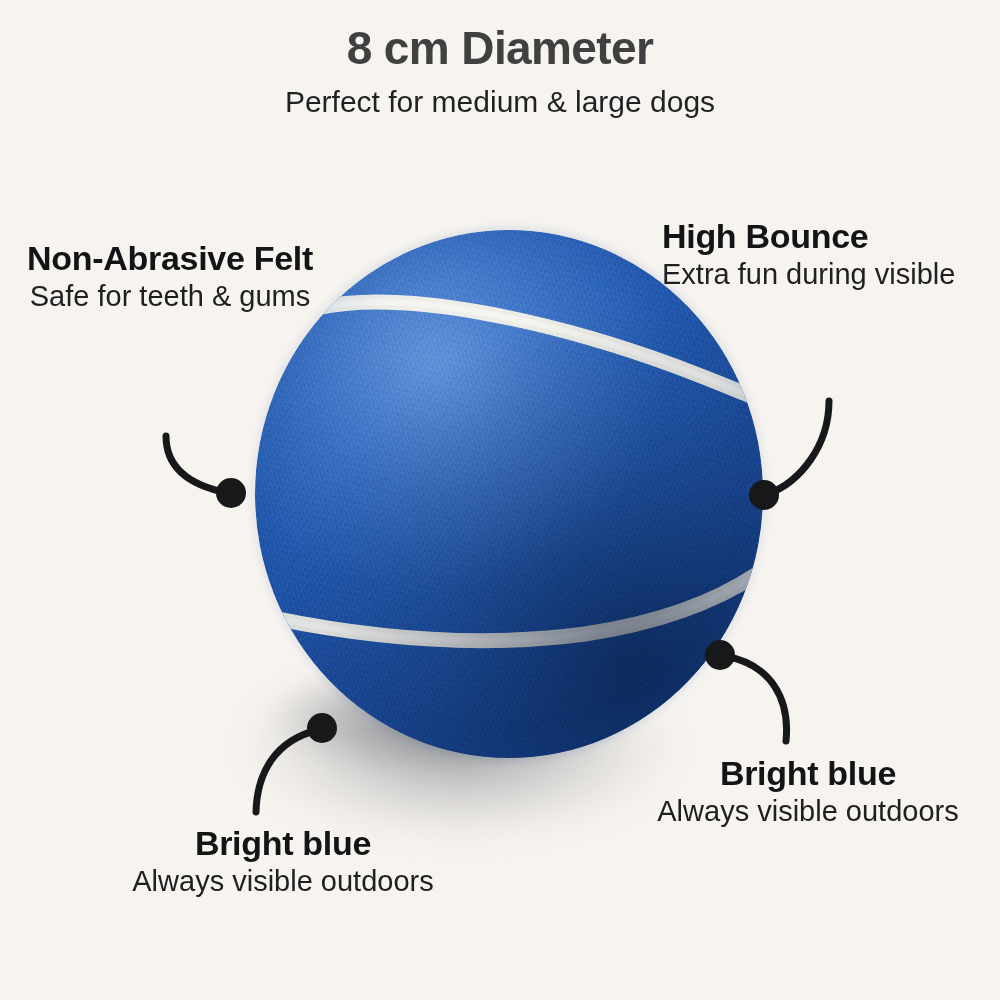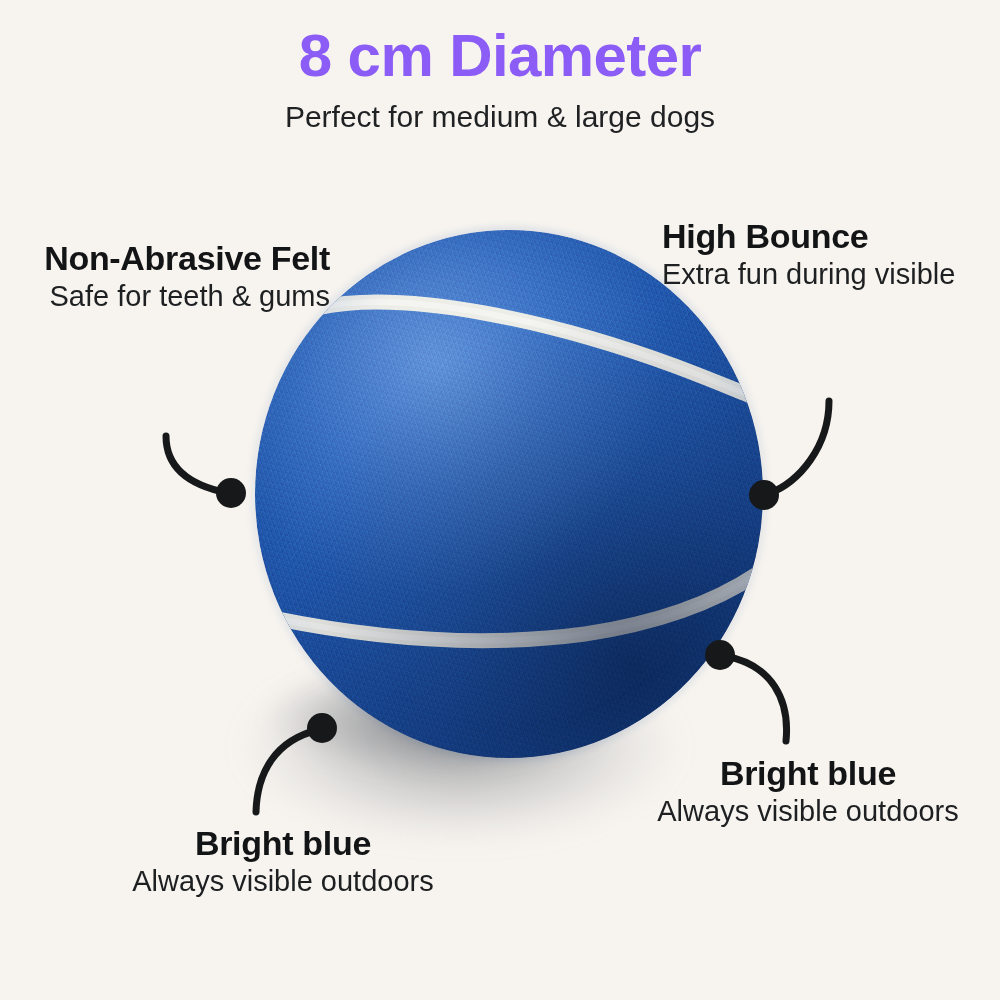--- a/index.html
+++ b/index.html
@@ -20,25 +20,25 @@
 
   
   .header {
     position: absolute;
     left: 0;
     top: 24px;
     width: 1000px;
     text-align: center;
   }
   .header-title {
-    font-size: 60px;
+    font-size: 46px;
     font-weight: 700;
     letter-spacing: -0.6px;
     line-height: 1.05;
-    color: #8b5cf6;
+    color: #404040;
   }
   .header-subtitle {
     margin-top: 13px;
     font-size: 30px;
     font-weight: 400;
     line-height: 1.1;
     color: #1f2123;
   }
 
   
@@ -167,21 +167,21 @@
   }
   .callout-body {
     margin-top: 3px;
     font-size: 29px;
     font-weight: 400;
     line-height: 1.14;
     color: #1d1f21;
   }
   .callout { position: absolute; }
 
-  #callout-felt      { left: 10px;  top: 240px; width: 320px; text-align: right; }
+  #callout-felt      { left: 10px;  top: 240px; width: 320px; text-align: center; }
   #callout-bounce    { left: 662px; top: 218px; width: 300px; text-align: left; }
   #callout-bright-br { left: 648px; top: 755px; width: 320px; text-align: center; }
   #callout-bright-bl { left: 118px; top: 825px; width: 330px; text-align: center; }
 
   
   #leaders {
     position: absolute;
     left: 0;
     top: 0;
     width: 1000px;

